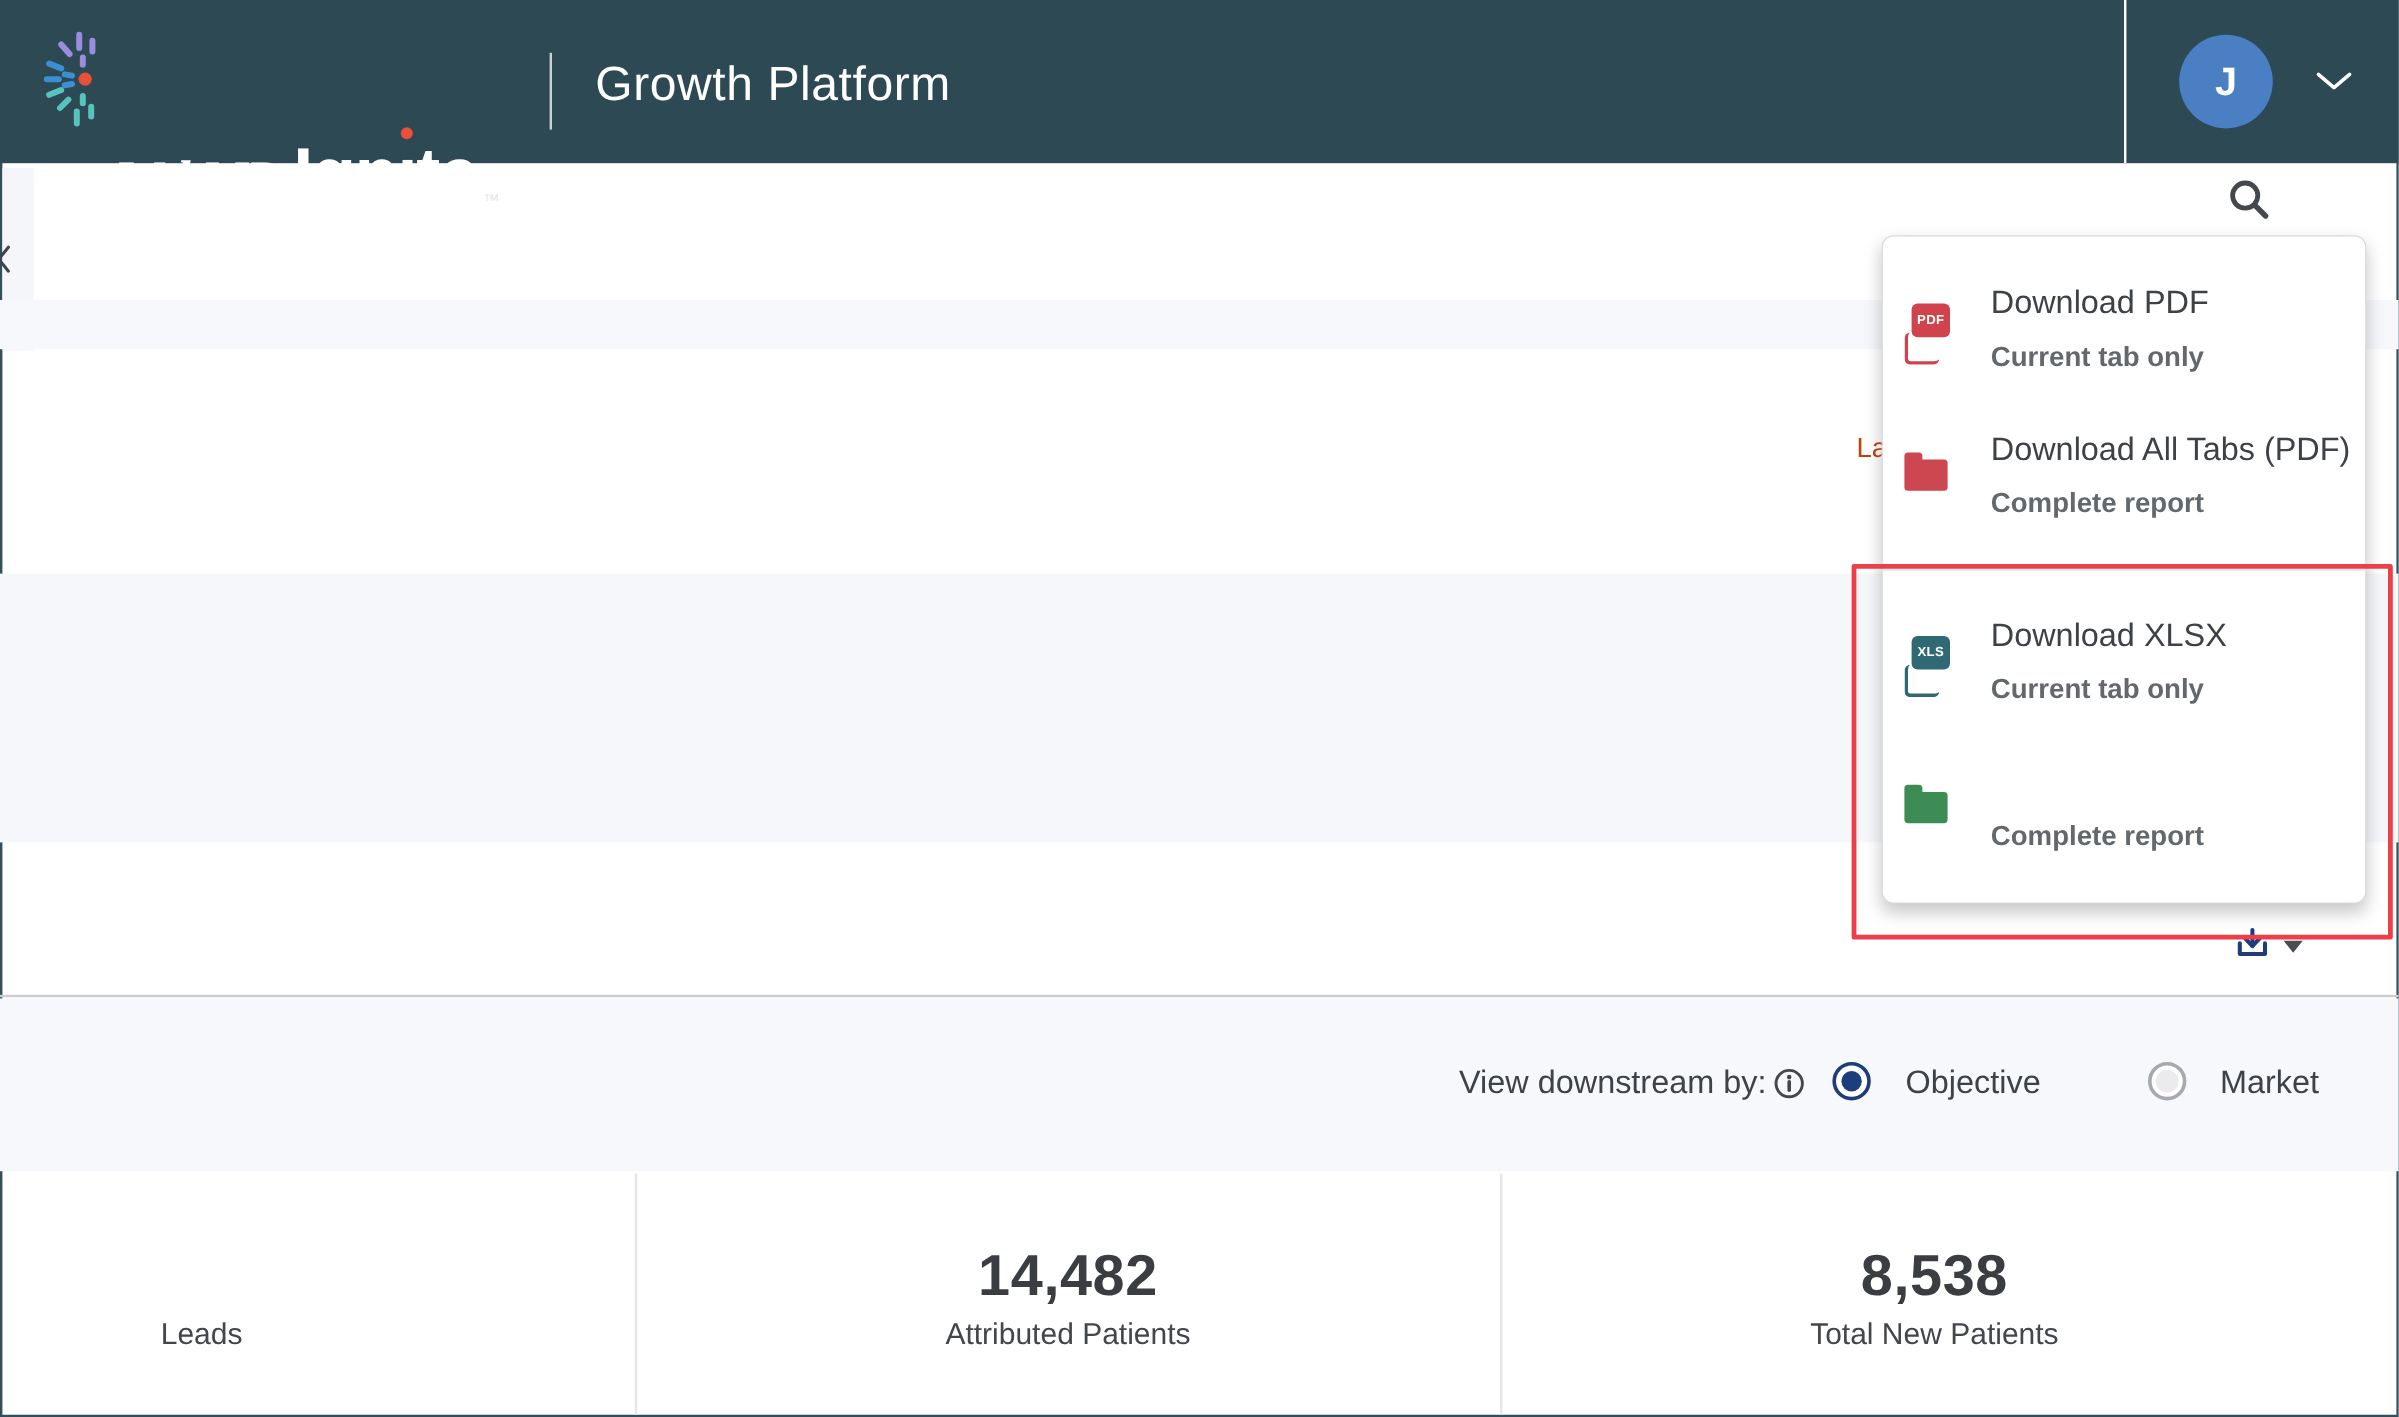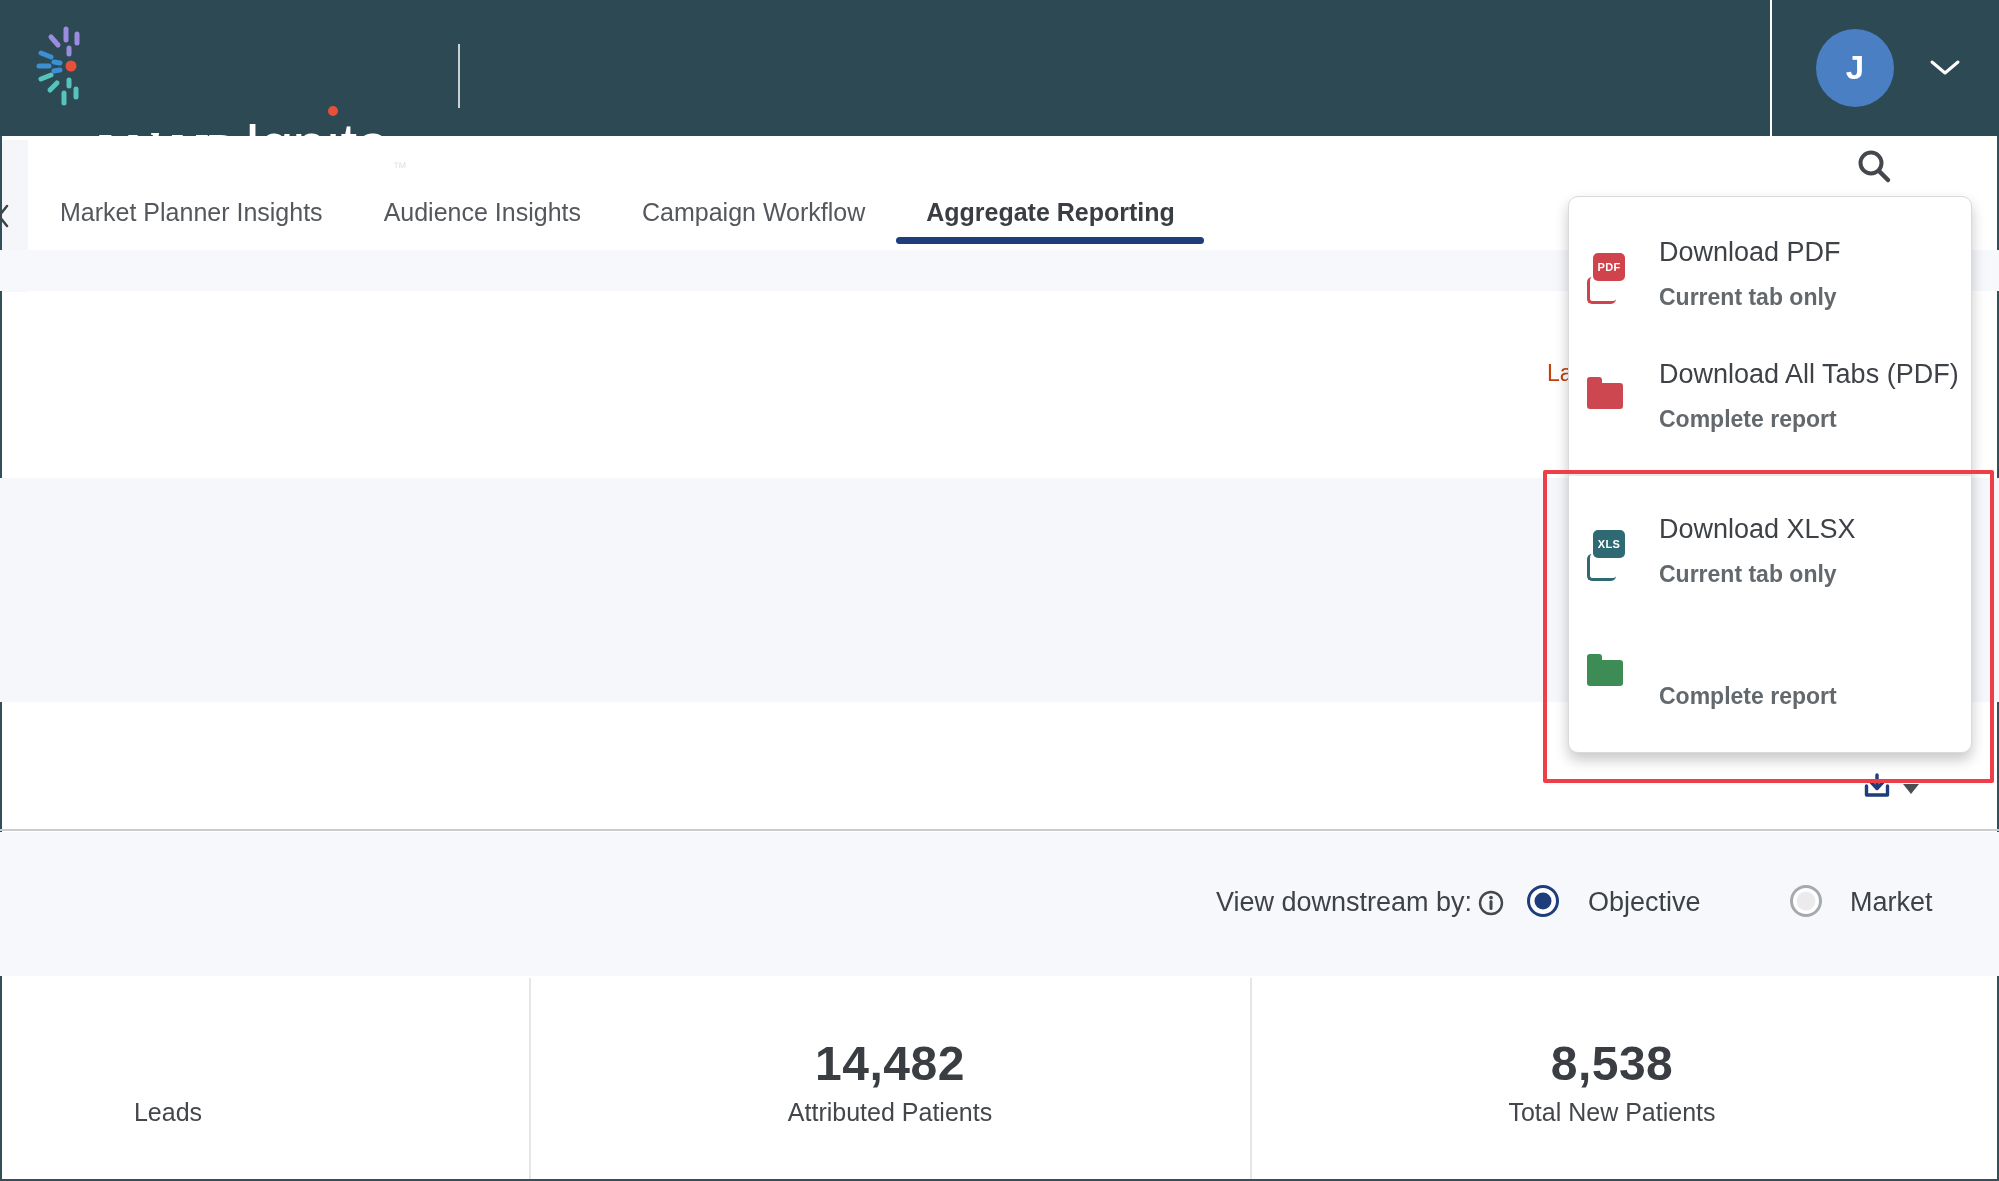--- a/index.html
+++ b/index.html
@@ -5,21 +5,21 @@
   html,body{margin:0;padding:0;background:#e8e8e8;}
   .page{
     position:relative;width:1999px;height:1181px;overflow:hidden;background:#ffffff;
     font-family:"Liberation Sans", sans-serif;
     box-shadow:inset 0 0 0 2px #32505a;
   }
   
   .app-header{position:absolute;left:0;top:0;width:1999px;height:136px;background:#2c4954;}
   .brand{position:absolute;left:96px;top:0;height:175px;display:flex;align-items:flex-end;}
   .webmd{font-family:"Liberation Serif", serif;font-style:italic;font-weight:700;font-size:44px;color:#ffffff;letter-spacing:-2px;}
-  .ignite{font-size:60px;font-weight:400;color:#ffffff;letter-spacing:-1px;margin-left:10px;line-height:1;}
+  .ignite{font-size:60px;font-weight:700;color:#ffffff;letter-spacing:-1px;margin-left:10px;line-height:1;}
   .iired{position:relative;display:inline-block;}
   .iired .dot{position:absolute;left:50%;transform:translateX(-50%);top:-9px;width:10px;height:10px;border-radius:50%;background:#e8503a;}
   .tm{font-size:14px;color:#dfe5e7;margin-left:4px;margin-top:-30px;}
   .brand-divider{position:absolute;left:458px;top:44px;width:2px;height:64px;background:rgba(255,255,255,.75);}
   .product-name{position:absolute;left:496px;top:0;height:140px;display:flex;align-items:center;font-size:40px;font-weight:400;color:#ffffff;letter-spacing:.5px;}
   .header-sep{position:absolute;left:1770px;top:0;width:2px;height:136px;background:#ffffff;}
   .avatar{position:absolute;left:1816px;top:29px;width:78px;height:78px;border-radius:50%;background:#4a7fc4;display:flex;align-items:center;justify-content:center;color:#ffffff;font-size:33px;font-weight:600;cursor:pointer;}
   .header-chevron{position:absolute;left:1928px;top:58px;cursor:pointer;}
   
   .tabbar{position:absolute;left:0;top:184px;width:1999px;height:56px;display:flex;align-items:center;padding-left:60px;gap:61px;box-sizing:border-box;}
@@ -96,44 +96,39 @@
       <line x1="28" y1="69" x2="28" y2="79" stroke="#56c4bc" stroke-width="5"></line>
       <line x1="40" y1="65" x2="40" y2="73" stroke="#56c4bc" stroke-width="5"></line>
       <circle cx="35" cy="42" r="5.5" fill="#e8503a" stroke="none"></circle>
     </svg>
     <div class="brand">
       <span class="webmd">WebMD</span>
       <span class="ignite"><span>Ign</span><span class="iired"><span>ı</span><i class="dot"></i></span><span>te</span></span>
       <span class="tm">™</span>
     </div>
     <div class="brand-divider"></div>
+    <div class="product-name">Growth Platform</div>
     <div class="header-sep"></div>
     <div class="avatar">
         <span>J</span>
       </div>
     <svg class="header-chevron" width="34" height="20" viewBox="0 0 34 20" fill="none">
       <polyline points="4,4 17,15 30,4" stroke="#ffffff" stroke-width="3" stroke-linecap="round" stroke-linejoin="round"></polyline>
     </svg>
   </div>
 
   <div class="edge-strip"></div>
   <svg class="edge-chevron" width="14" height="26" viewBox="0 0 14 26" fill="none">
     <polyline points="11,3 3,13 11,23" stroke="#3f444a" stroke-width="2.5" stroke-linecap="round"></polyline>
   </svg>
   <div class="band band1"></div>
   <div class="band band2"></div>
   <div class="page-divider"></div>
   <div class="band band3"></div>
 
-  <div class="tabbar">
-    <div class="tab">Market Planner Insights</div>
-    <div class="tab">Audience Insights</div>
-    <div class="tab">Campaign Workflow</div>
-    <div class="tab active">Aggregate Reporting</div>
-  </div>
 
   <svg class="search-btn" width="42" height="42" viewBox="0 0 42 42" fill="none">
     <circle cx="18" cy="16" r="10.5" stroke="#44484c" stroke-width="4"></circle>
     <line x1="26" y1="24" x2="35" y2="33" stroke="#44484c" stroke-width="4.5" stroke-linecap="round"></line>
   </svg>
 
   <div class="clipped-updated">La</div>
 
   <div class="dl-menu">
 

